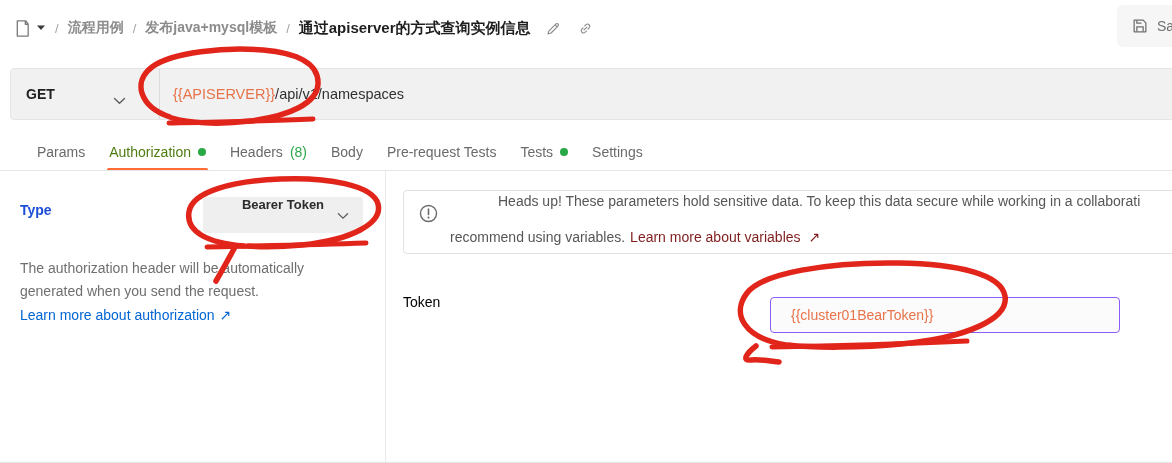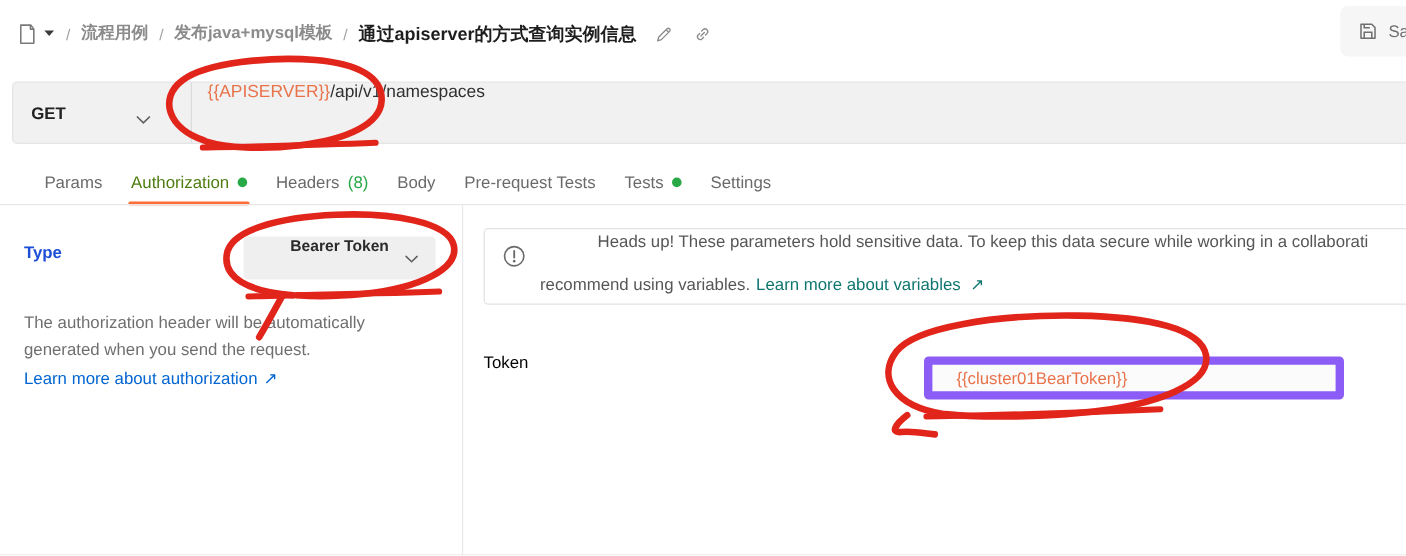--- a/index.html
+++ b/index.html
@@ -17,21 +17,21 @@
             border-radius:6px;display:flex;align-items:center;gap:8px;padding-left:14px;box-sizing:border-box;
             color:#6F6F6F;font-size:14px;cursor:pointer;}
 
   
   .request-bar{position:absolute;left:10px;top:68px;width:1166px;height:52px;background:#F1F1F1;
                border:1px solid #E5E5E5;border-radius:4px;box-sizing:border-box;}
   .method{position:absolute;left:15px;top:0;height:100%;display:flex;align-items:center;
           font-size:14px;font-weight:700;color:#212121;cursor:pointer;}
   .method-chevron{position:absolute;left:102px;top:22px;}
   .method-divider{position:absolute;left:148px;top:0;width:1px;height:100%;background:#DCDCDC;}
-  .url{position:absolute;left:162px;top:0;height:100%;display:flex;align-items:flex-start;font-size:14.5px;white-space:nowrap;}
+  .url{position:absolute;left:162px;top:0;height:100%;display:flex;align-items:center;font-size:14.5px;white-space:nowrap;}
   .url-var{color:#E8734A;}
   .url-path{color:#303030;}
 
   
   .tabs{position:absolute;left:0;top:132px;width:100%;height:39px;display:flex;align-items:center;
         padding-left:37px;gap:24px;box-sizing:border-box;font-size:14px;color:#6A6A6A;}
   .tab{display:flex;align-items:center;gap:7px;position:relative;height:100%;cursor:pointer;white-space:nowrap;}
   .tab.active{color:#4d7c0f;}
   .tab.active::after{content:"";position:absolute;left:-2px;right:-2px;bottom:0;height:3px;background:#FF6C37;border-radius:2px;}
   .dot{width:8px;height:8px;border-radius:50%;background:#29A847;}
@@ -46,25 +46,25 @@
                font-size:13px;font-weight:700;color:#2b2b2b;cursor:pointer;flex-direction:column;}
   .type-select .sel-chevron{margin-left:auto;display:flex;}
   .helper{position:absolute;left:20px;top:257px;font-size:14px;color:#6F6F6F;line-height:23px;}
   .helper-link{position:absolute;left:20px;top:307px;font-size:14px;color:#0265D2;display:flex;gap:5px;cursor:pointer;text-decoration:none;}
 
   .warning-box{position:absolute;left:403px;top:190px;width:800px;height:64px;border:1px solid #E2E2E2;
                border-radius:4px;box-sizing:border-box;background:#fff;}
   .warning-icon{position:absolute;left:15px;top:13px;}
   .warn-line1{position:absolute;left:46px;top:2px;font-size:14px;color:#565656;white-space:nowrap;margin-left:48px;}
   .warn-line2{position:absolute;left:46px;top:38px;font-size:14px;color:#565656;white-space:nowrap;display:flex;gap:5px;}
-  .blue-link{color:#0f766e;cursor:pointer;display:flex;gap:8px;justify-content:space-between;}
+  .blue-link{color:#7f1d1d;cursor:pointer;display:flex;gap:8px;justify-content:space-between;}
 
   .token-label{position:absolute;left:403px;top:294px;font-size:14px;color:#000000;}
   .token-input{position:absolute;left:770px;top:297px;width:350px;height:36px;background:#FBFBFB;
-               border:7px solid #8b5cf6;border-radius:4px;box-sizing:border-box;display:flex;align-items:center;
+               border:1px solid #8b5cf6;border-radius:4px;box-sizing:border-box;display:flex;align-items:center;
                padding:0 20px;font-size:14px;color:#E8734A;cursor:text;}
 
   .bottom-border{position:absolute;left:0;bottom:0;width:100%;height:1px;background:#E5E5E5;}
 
   
   .annotations{position:absolute;left:0;top:0;width:1172px;height:463px;pointer-events:none;z-index:20;}
 </style>
 </head>
 <body>
 

